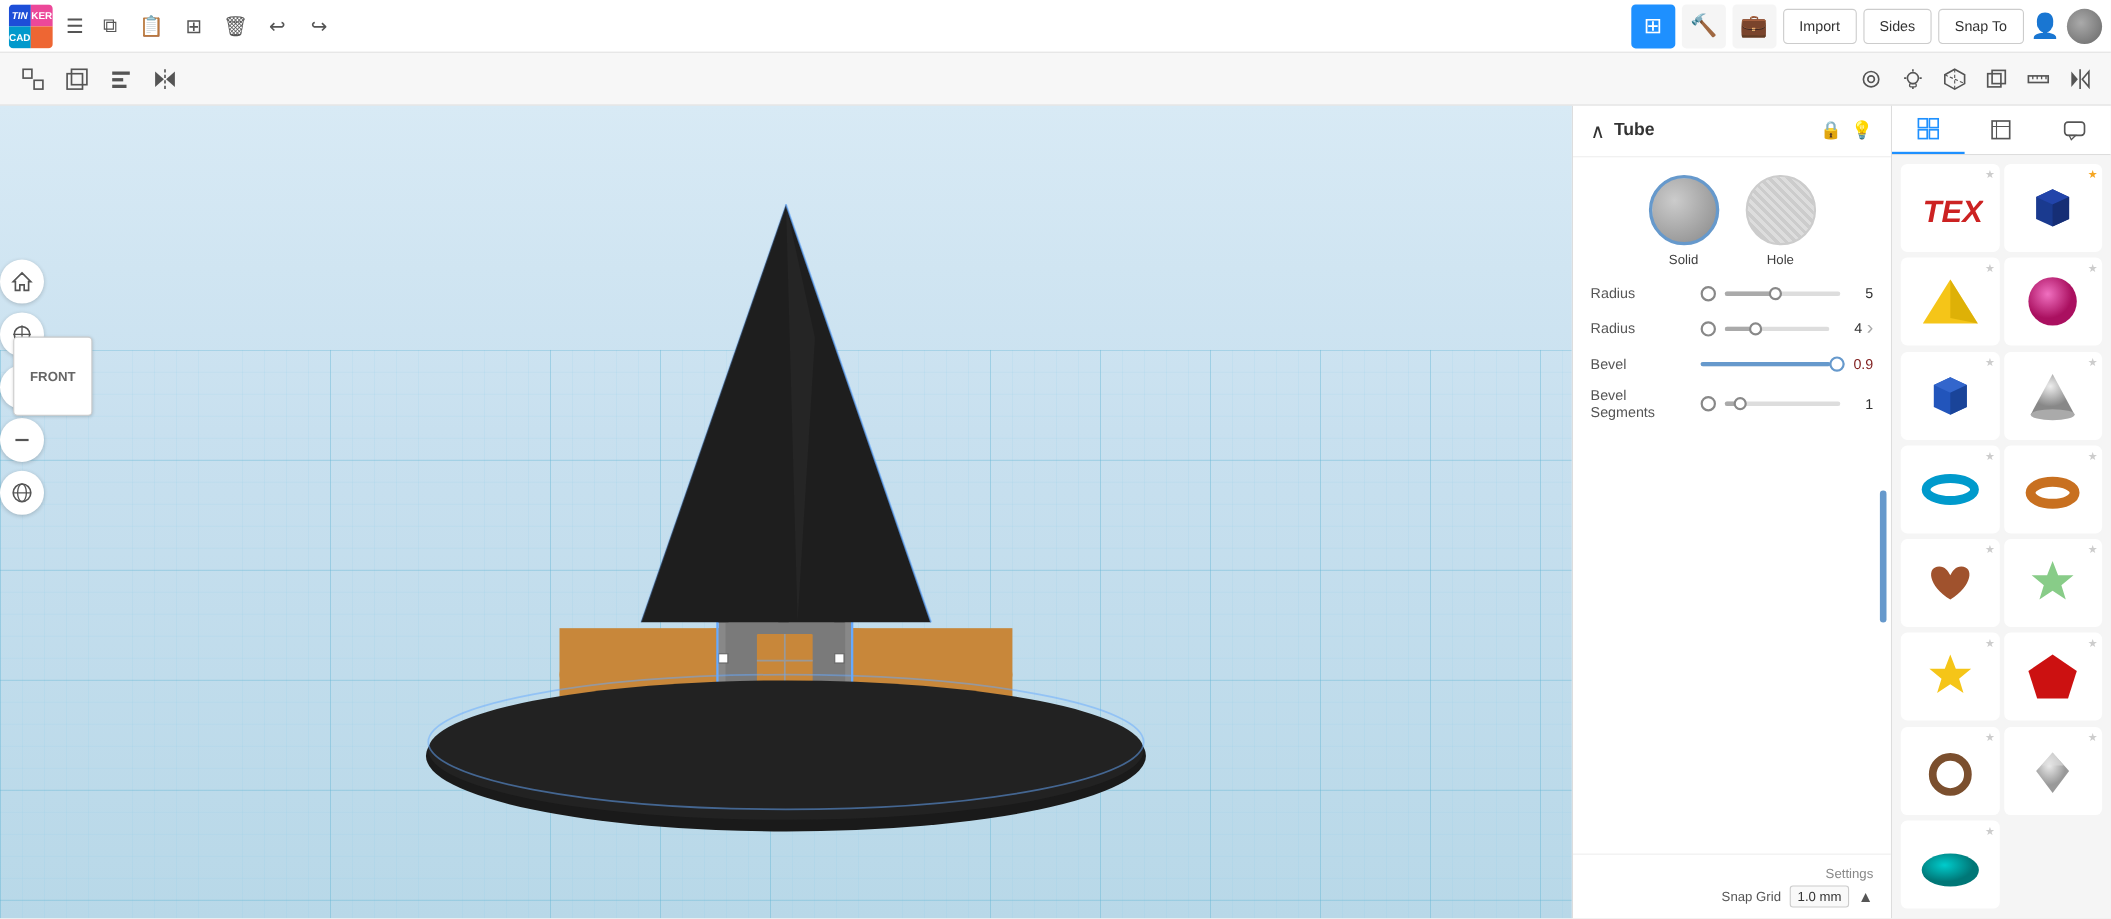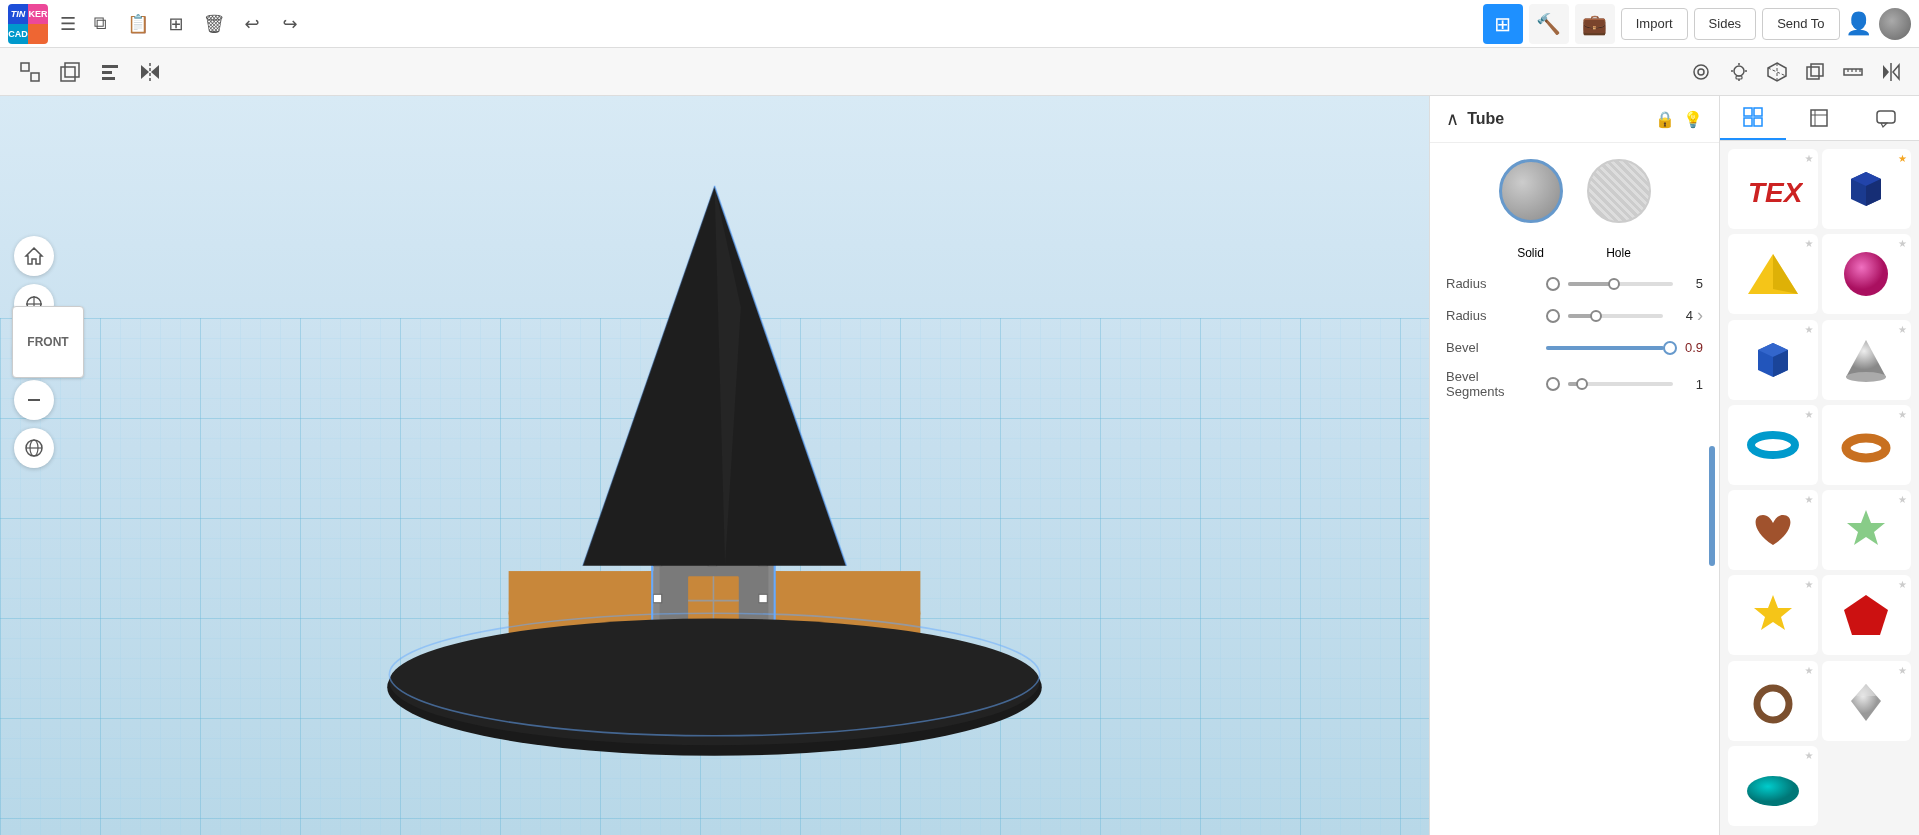--- a/index.html
+++ b/index.html
@@ -45,21 +45,21 @@
     .st-icon { width: 36px; height: 36px; display: flex; align-items: center; justify-content: center; border-radius: 4px; cursor: pointer; font-size: 20px; color: #555; }
 
     
     #view-controls { display: flex; align-items: center; gap: 6px; margin-left: auto; }
     .vc-icon { width: 32px; height: 32px; display: flex; align-items: center; justify-content: center; border-radius: 4px; cursor: pointer; font-size: 18px; color: #555; }
 
     
     #main { display: flex; flex: 1; overflow: hidden; }
 
     
-    #left-sidebar { width: 54px; background: transparent; display: flex; flex-direction: column; align-items: flex-end; padding: 12px 0; gap: 8px; position: absolute; left: 0; top: 100px; z-index: 10; }
+    #left-sidebar { width: 54px; background: transparent; display: flex; flex-direction: column; align-items: flex-start; padding: 12px 0; gap: 8px; position: absolute; left: 0; top: 100px; z-index: 10; }
     .left-btn { width: 40px; height: 40px; background: #fff; border-radius: 50%; display: flex; align-items: center; justify-content: center; cursor: pointer; font-size: 18px; color: #555; box-shadow: 0 1px 4px rgba(0,0,0,0.2); }
 
     
     #front-label { position: absolute; left: 12px; top: 110px; width: 72px; height: 72px; background: #fff; border: 1px solid #ccc; border-radius: 4px; display: flex; align-items: center; justify-content: center; font-size: 12px; font-weight: bold; color: #666; cursor: pointer; box-shadow: 0 1px 3px rgba(0,0,0,0.15); }
 
     
     #viewport { flex: 1; background: linear-gradient(180deg, #d8eaf5 0%, #c8e0ef 40%, #b8d8e8 100%); position: relative; overflow: hidden; }
 
     
     #grid-canvas { position: absolute; bottom: 0; left: 0; width: 100%; height: 70%; }
@@ -79,21 +79,21 @@
     #panel-lock { font-size: 16px; color: #999; cursor: pointer; margin-right: 8px; }
     #panel-light { font-size: 16px; color: #999; cursor: pointer; }
 
     #shape-types { display: flex; gap: 24px; padding: 16px; justify-content: center; }
     .shape-type { display: flex; flex-direction: column; align-items: center; gap: 6px; cursor: pointer; }
     .shape-type-circle {
       width: 64px; height: 64px; border-radius: 50%; display: flex; align-items: center; justify-content: center;
     }
     .shape-type-circle.solid { background: radial-gradient(circle at 35% 35%, #ccc, #888); border: 3px solid #6699cc; }
     .shape-type-circle.hole { background: repeating-linear-gradient(45deg, #ccc 0px, #ccc 3px, #ddd 3px, #ddd 6px); border: 2px solid #ccc; }
-    .shape-type-label { font-size: 12px; color: #000000; margin-top: 17px; }
+    .shape-type-label { font-size: 12px; color: #404040; }
 
     #shape-props { padding: 0 16px 16px; }
     .prop-row { display: flex; align-items: center; margin-bottom: 14px; }
     .prop-label { font-size: 13px; color: #555; width: 100px; flex-shrink: 0; }
     .prop-slider-area { flex: 1; display: flex; align-items: center; gap: 8px; }
     .prop-circle-indicator { width: 14px; height: 14px; border-radius: 50%; border: 2px solid #888; flex-shrink: 0; }
     .prop-slider { flex: 1; height: 4px; background: #ddd; border-radius: 2px; position: relative; }
     .prop-slider-fill { height: 100%; background: #aaa; border-radius: 2px; }
     .prop-slider-thumb { width: 12px; height: 12px; border-radius: 50%; background: #fff; border: 2px solid #888; position: absolute; top: -4px; }
     .prop-value { font-size: 13px; color: #333; width: 30px; text-align: right; }
@@ -148,21 +148,21 @@
     <div class="tb-icon" title="Undo">↩</div>
     <div class="tb-icon" title="Redo">↪</div>
   </div>
 
   <div id="right-toolbar">
     <div class="view-btn active">⊞</div>
     <div class="view-btn">🔨</div>
     <div class="view-btn">💼</div>
     <button class="action-btn">Import</button>
     <button class="action-btn">Sides</button>
-    <button class="action-btn">Send To</button>
+    <button class="action-btn">Snap To</button>
     <div id="user-area">
       <div class="user-icon">👤</div>
       <div class="avatar" style="background: radial-gradient(circle at 40% 40%, #aaa, #666);"></div>
     </div>
   </div>
 </div>
 
 <div id="second-toolbar">
   <div class="st-icon" title="Group">
     <svg width="22" height="22" viewBox="0 0 22 22">
@@ -395,20 +395,28 @@
             <div class="prop-slider-fill" style="width:10%;"></div>
             <div class="prop-slider-thumb" style="left:8%;"></div>
           </div>
         </div>
         <span class="prop-value">1</span>
       </div>
     </div>
 
     <div style="position:absolute; right:4px; top:350px; width:6px; height:120px; background:#6699cc; border-radius:3px;"></div>
 
+    <div id="panel-footer" style="margin-top: auto; border-top: 1px solid #eee; padding: 10px 16px;">
+      <div id="settings-label" style="font-size:12px;color:#888;text-align:right;">Settings</div>
+      <div id="snap-grid-row" style="display:flex;align-items:center;justify-content:flex-end;gap:8px;margin-top:4px;">
+        <span id="snap-grid-label" style="font-size:12px;color:#555;">Snap Grid</span>
+        <span id="snap-grid-value" style="font-size:12px;color:#333;border:1px solid #ccc;border-radius:3px;padding:2px 6px;background:#f9f9f9;">1.0 mm</span>
+        <span id="snap-grid-arrow" style="font-size:14px;color:#555;cursor:pointer;">▲</span>
+      </div>
+    </div>
   </div>
 
   <div id="shapes-panel">
 
     <div id="shapes-tabs" style="display:flex; border-bottom:1px solid #ddd; background:#fff;">
       <div class="shape-tab active">
         <svg width="22" height="22" viewBox="0 0 22 22">
             <rect x="2" y="2" width="8" height="8" fill="none" stroke="#1e90ff" stroke-width="1.5"></rect>
             <rect x="12" y="2" width="8" height="8" fill="none" stroke="#1e90ff" stroke-width="1.5"></rect>
             <rect x="2" y="12" width="8" height="8" fill="none" stroke="#1e90ff" stroke-width="1.5"></rect>

